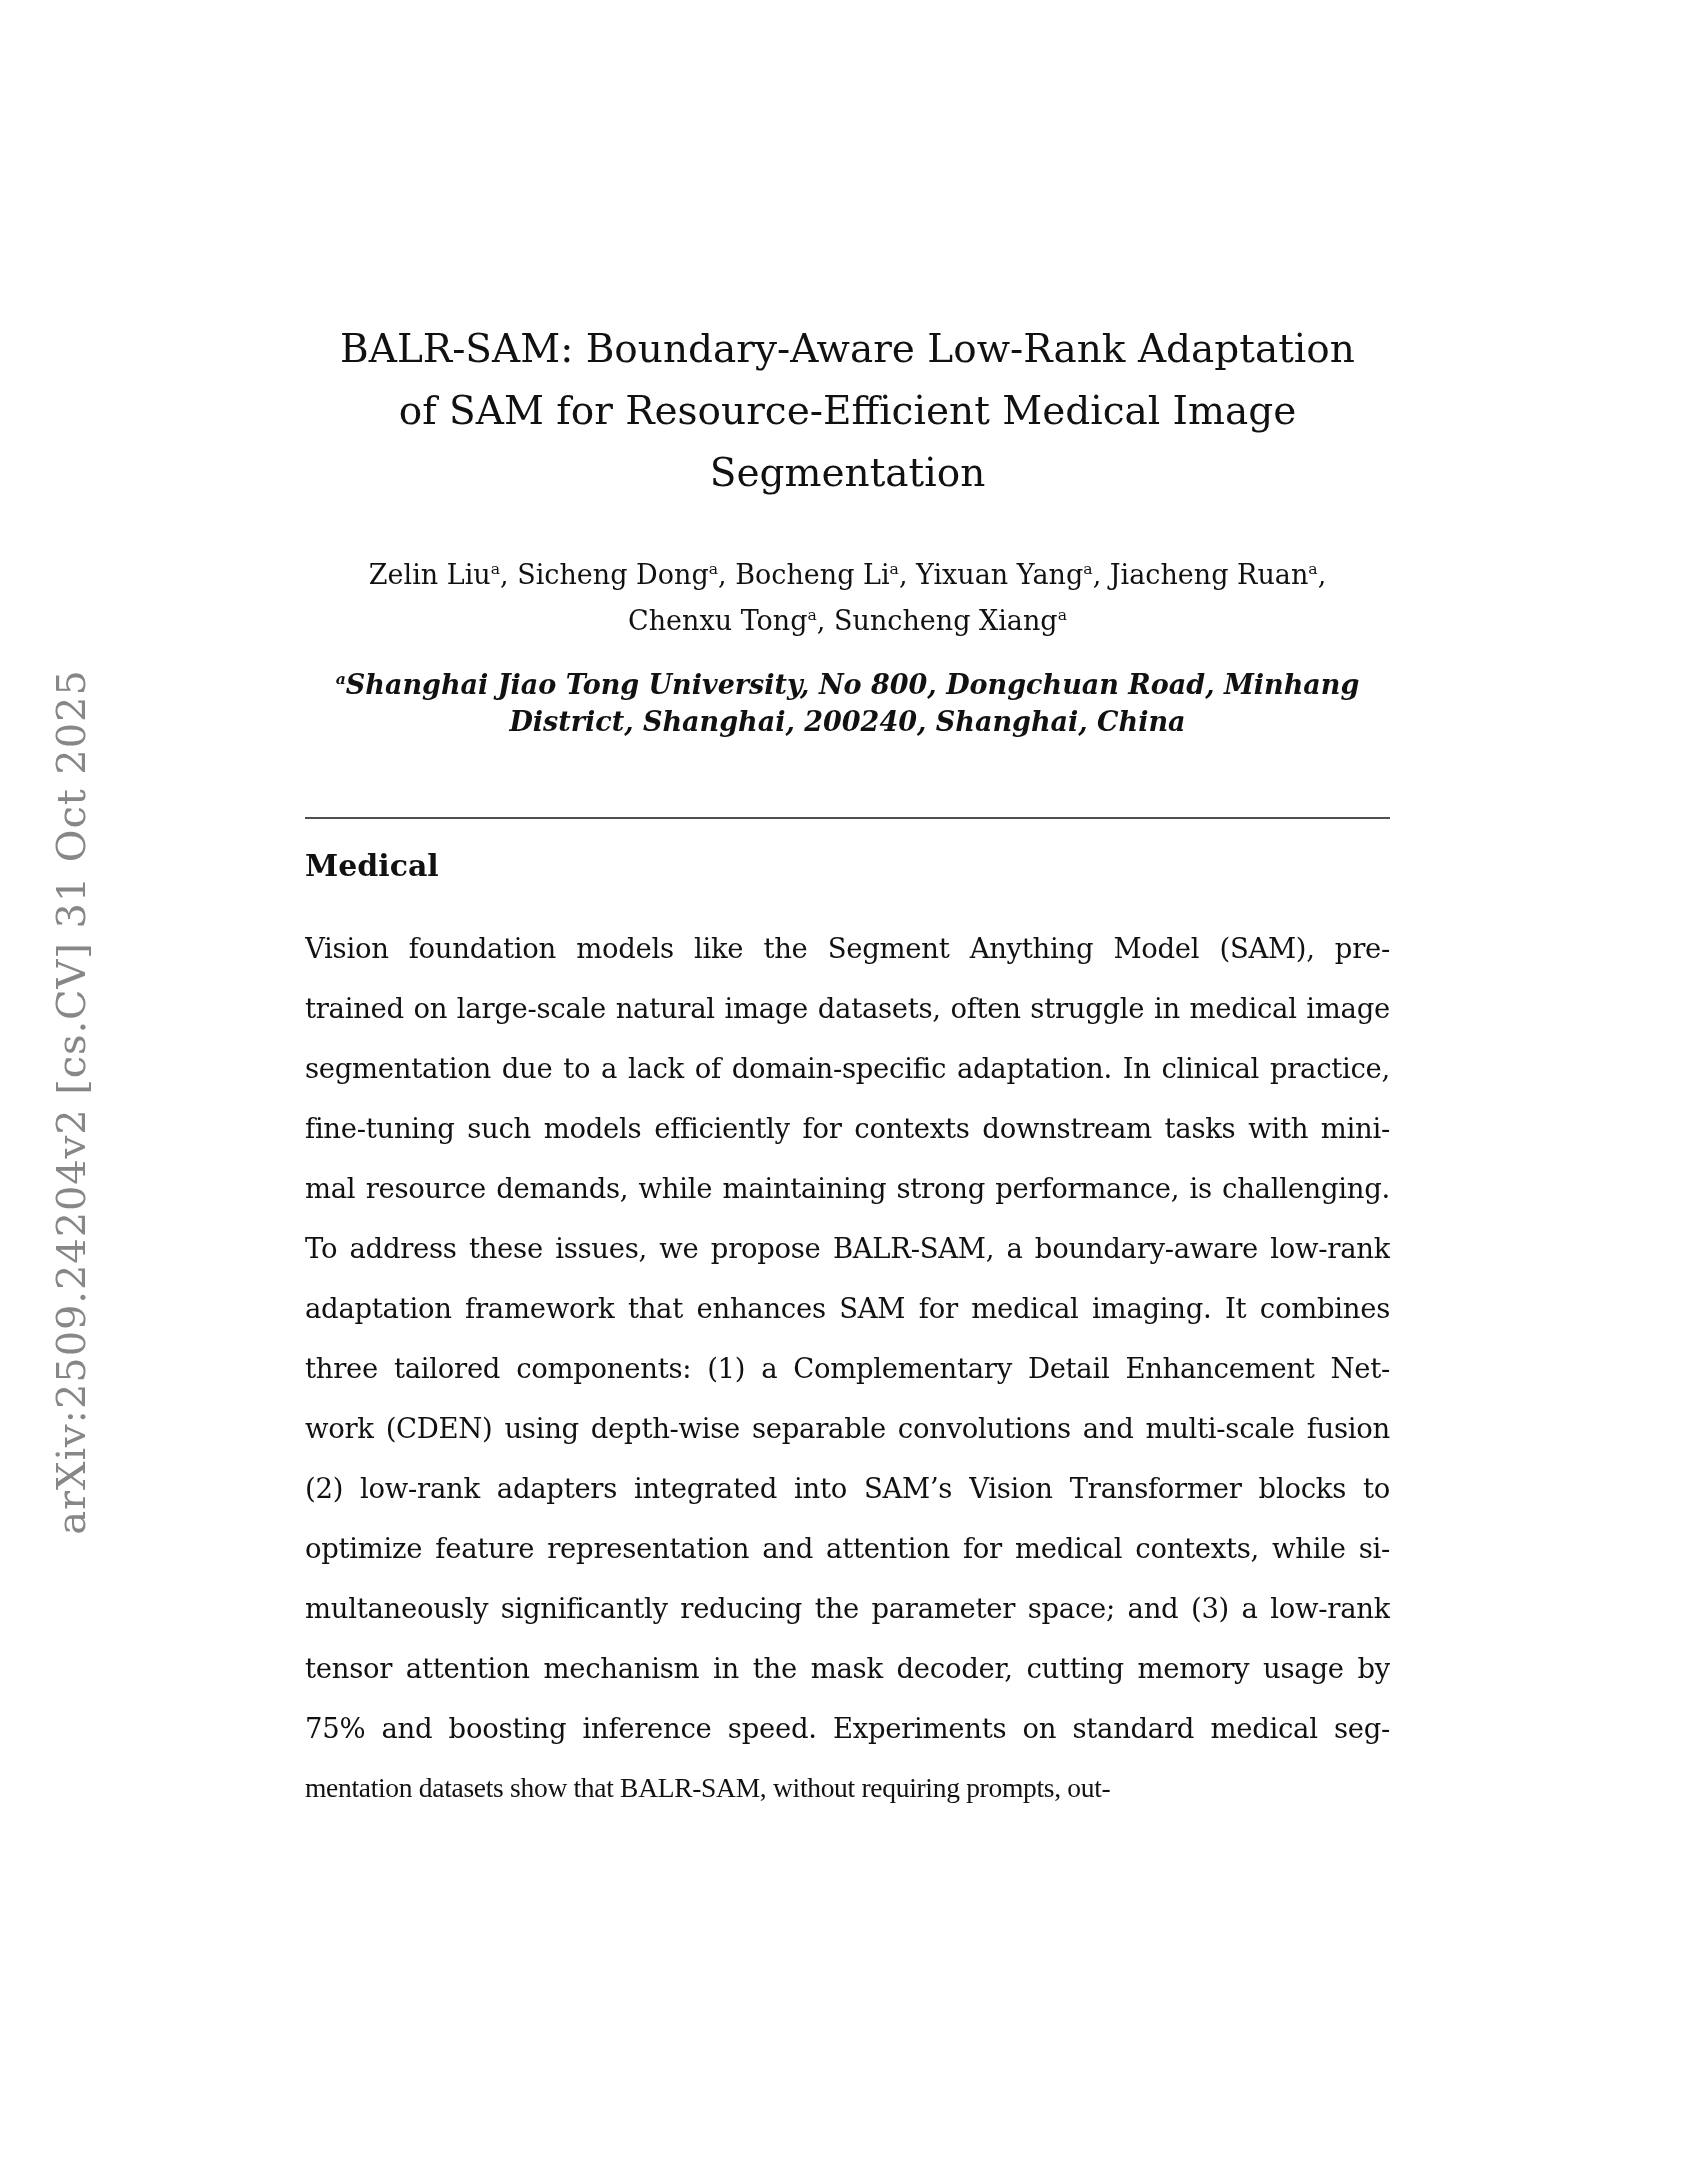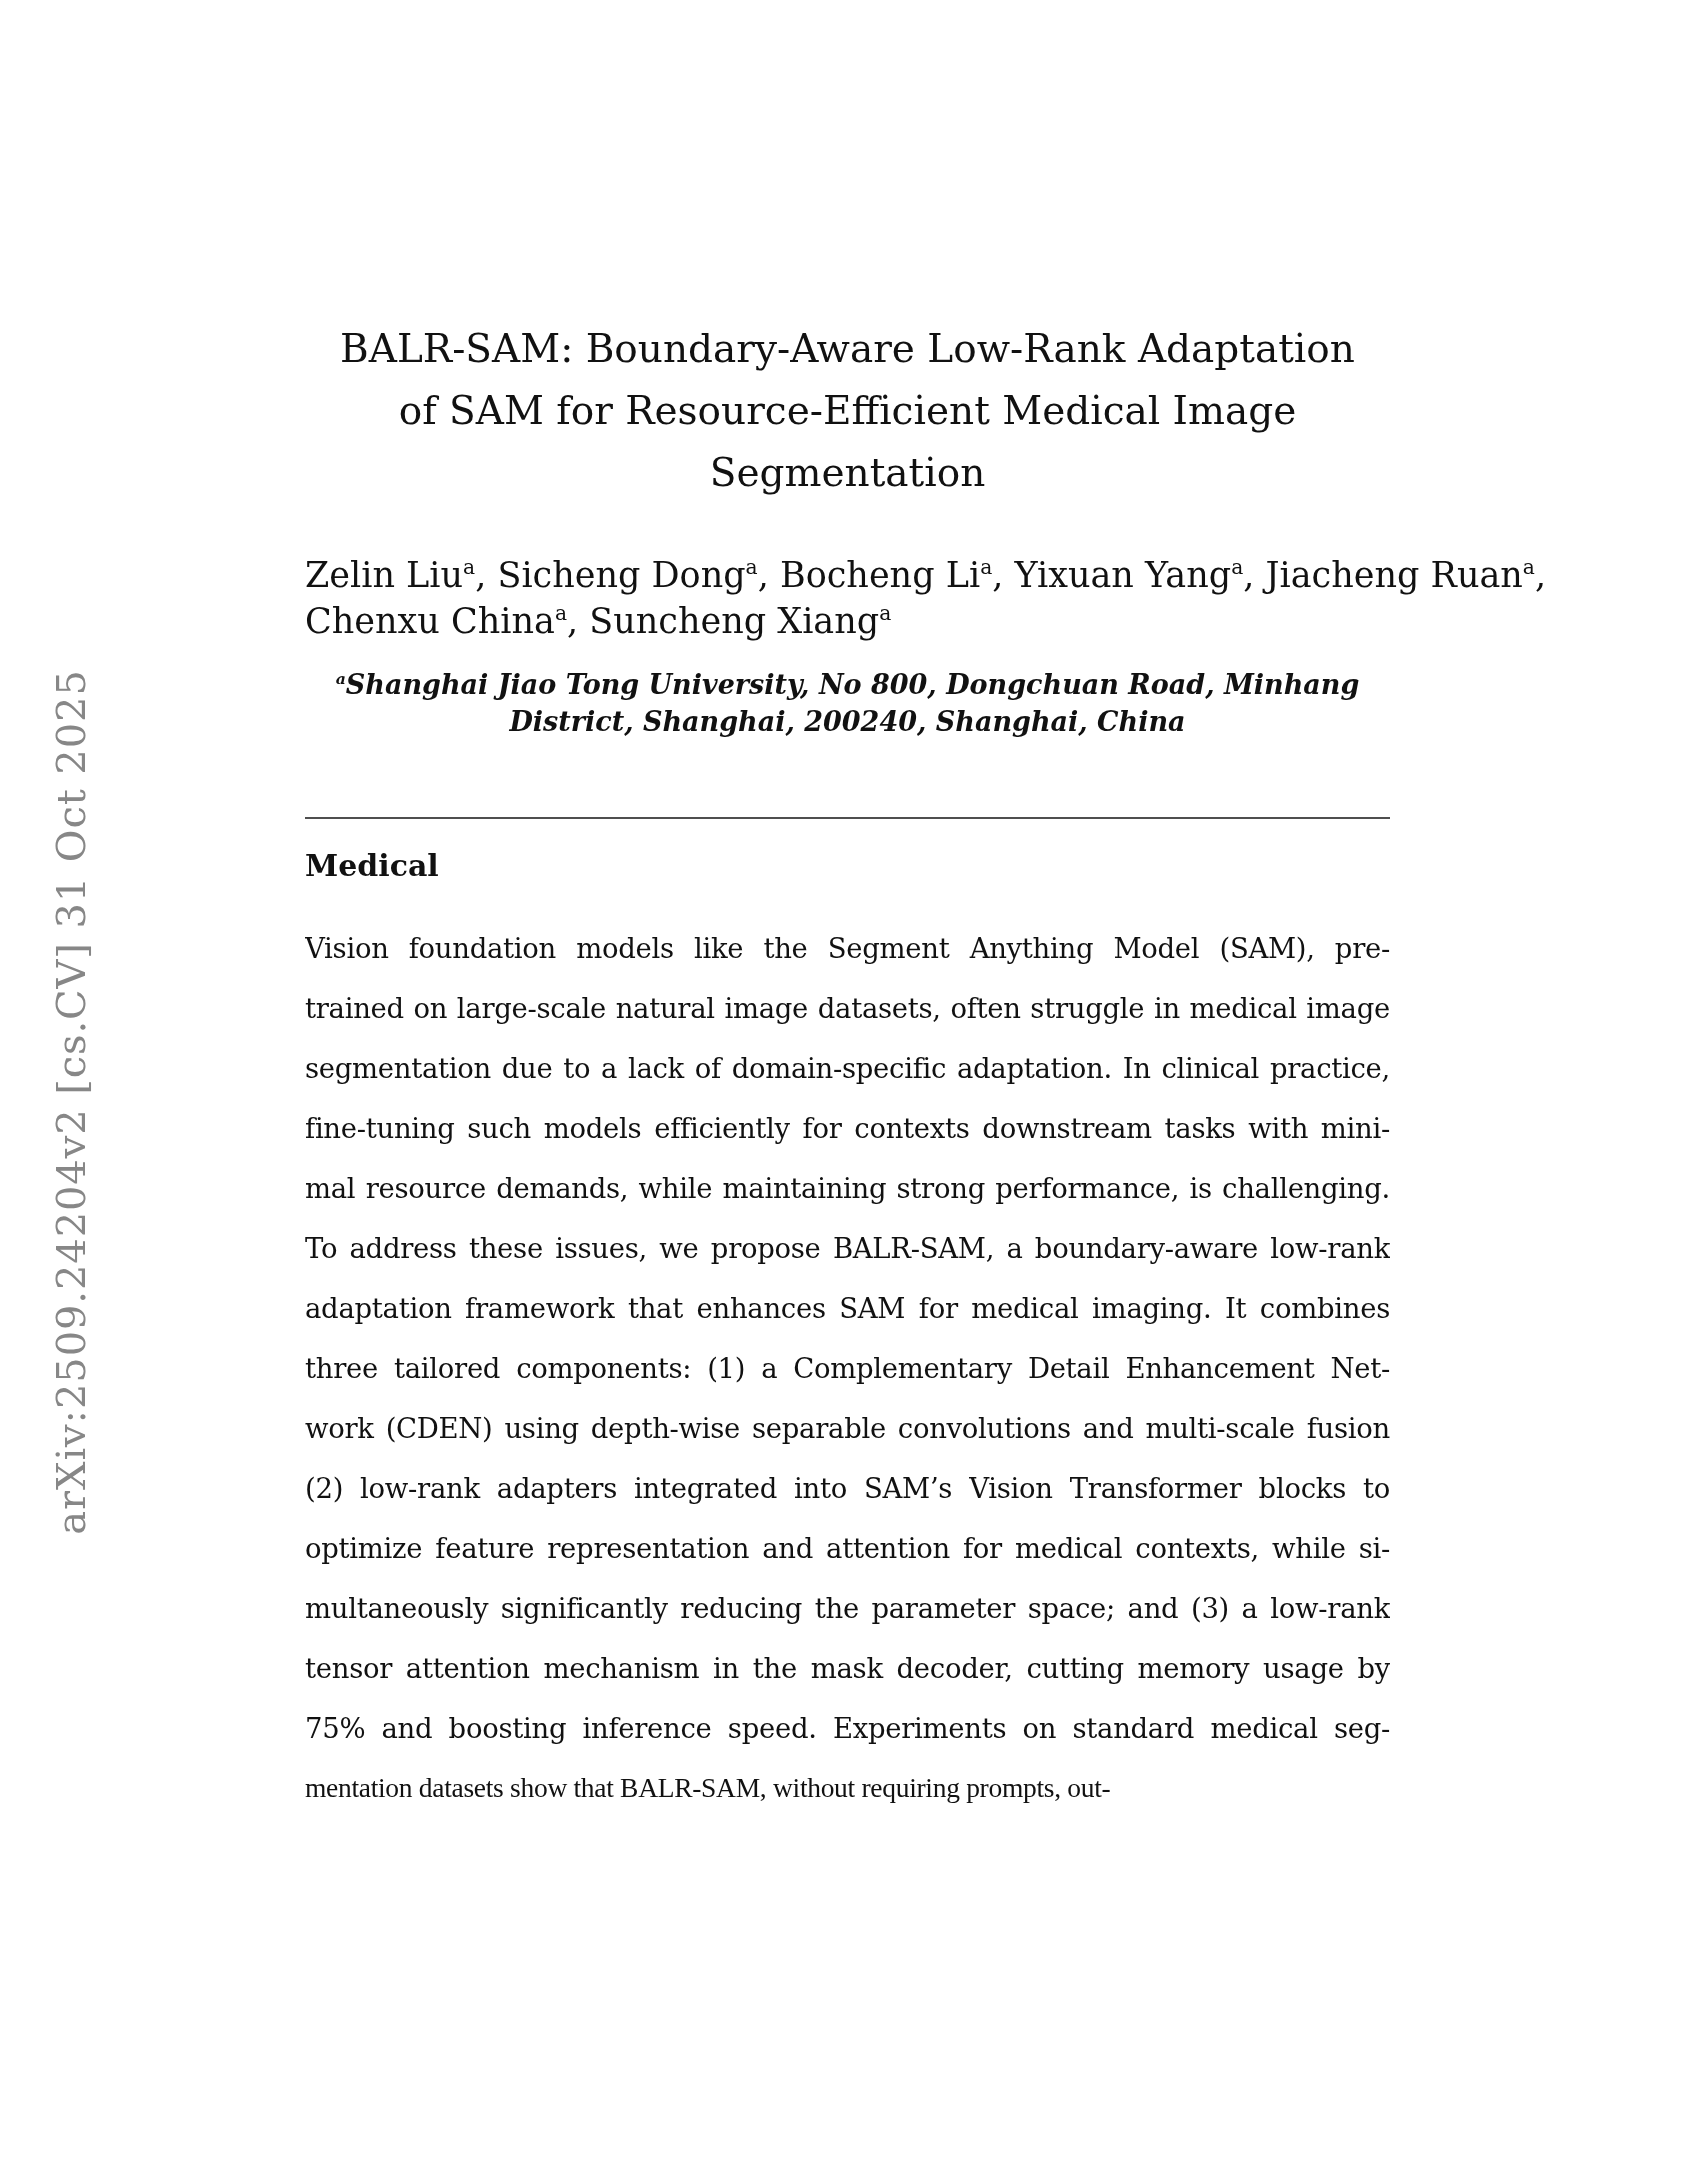--- a/index.html
+++ b/index.html
@@ -38,21 +38,22 @@
     text-align: center;
     font-size: 39px;
     line-height: 62px;
     font-weight: 400;
     color: #111111;
   }
   .title .t-line { white-space: nowrap; }
 
   .authors {
     margin-top: 48px;
-    font-size: 35px;
+    text-align: center;
+    font-size: 27px;
     line-height: 46px;
     color: #111111;
   }
   .authors .t-line { white-space: nowrap; }
 
   .affiliation {
     margin-top: 22px;
     text-align: center;
     font-style: italic;
     font-size: 27px;
@@ -108,21 +109,21 @@
 <div class="column">
 
   <div class="title">
       <div class="t-line">BALR-SAM: Boundary-Aware Low-Rank Adaptation</div>
       <div class="t-line">of SAM for Resource-Efficient Medical Image</div>
       <div class="t-line">Segmentation</div>
     </div>
 
   <div class="authors">
       <div class="t-line"><span>Zelin Liu</span><sup>a</sup><span>, Sicheng Dong</span><sup>a</sup><span>, Bocheng Li</span><sup>a</sup><span>, Yixuan Yang</span><sup>a</sup><span>, Jiacheng Ruan</span><sup>a</sup><span>,</span></div>
-      <div class="t-line"><span>Chenxu China</span><sup>a</sup><span>, Suncheng Xiang</span><sup>a</sup></div>
+      <div class="t-line"><span>Chenxu Tong</span><sup>a</sup><span>, Suncheng Xiang</span><sup>a</sup></div>
     </div>
 
   <div class="affiliation">
       <div class="t-line"><sup>a</sup><span>Shanghai Jiao Tong University, No 800, Dongchuan Road, Minhang</span></div>
       <div class="t-line"><span>District, Shanghai, 200240, Shanghai, China</span></div>
     </div>
 
   <hr class="abstract-rule">
 
   <div class="abstract-heading">Medical</div>

